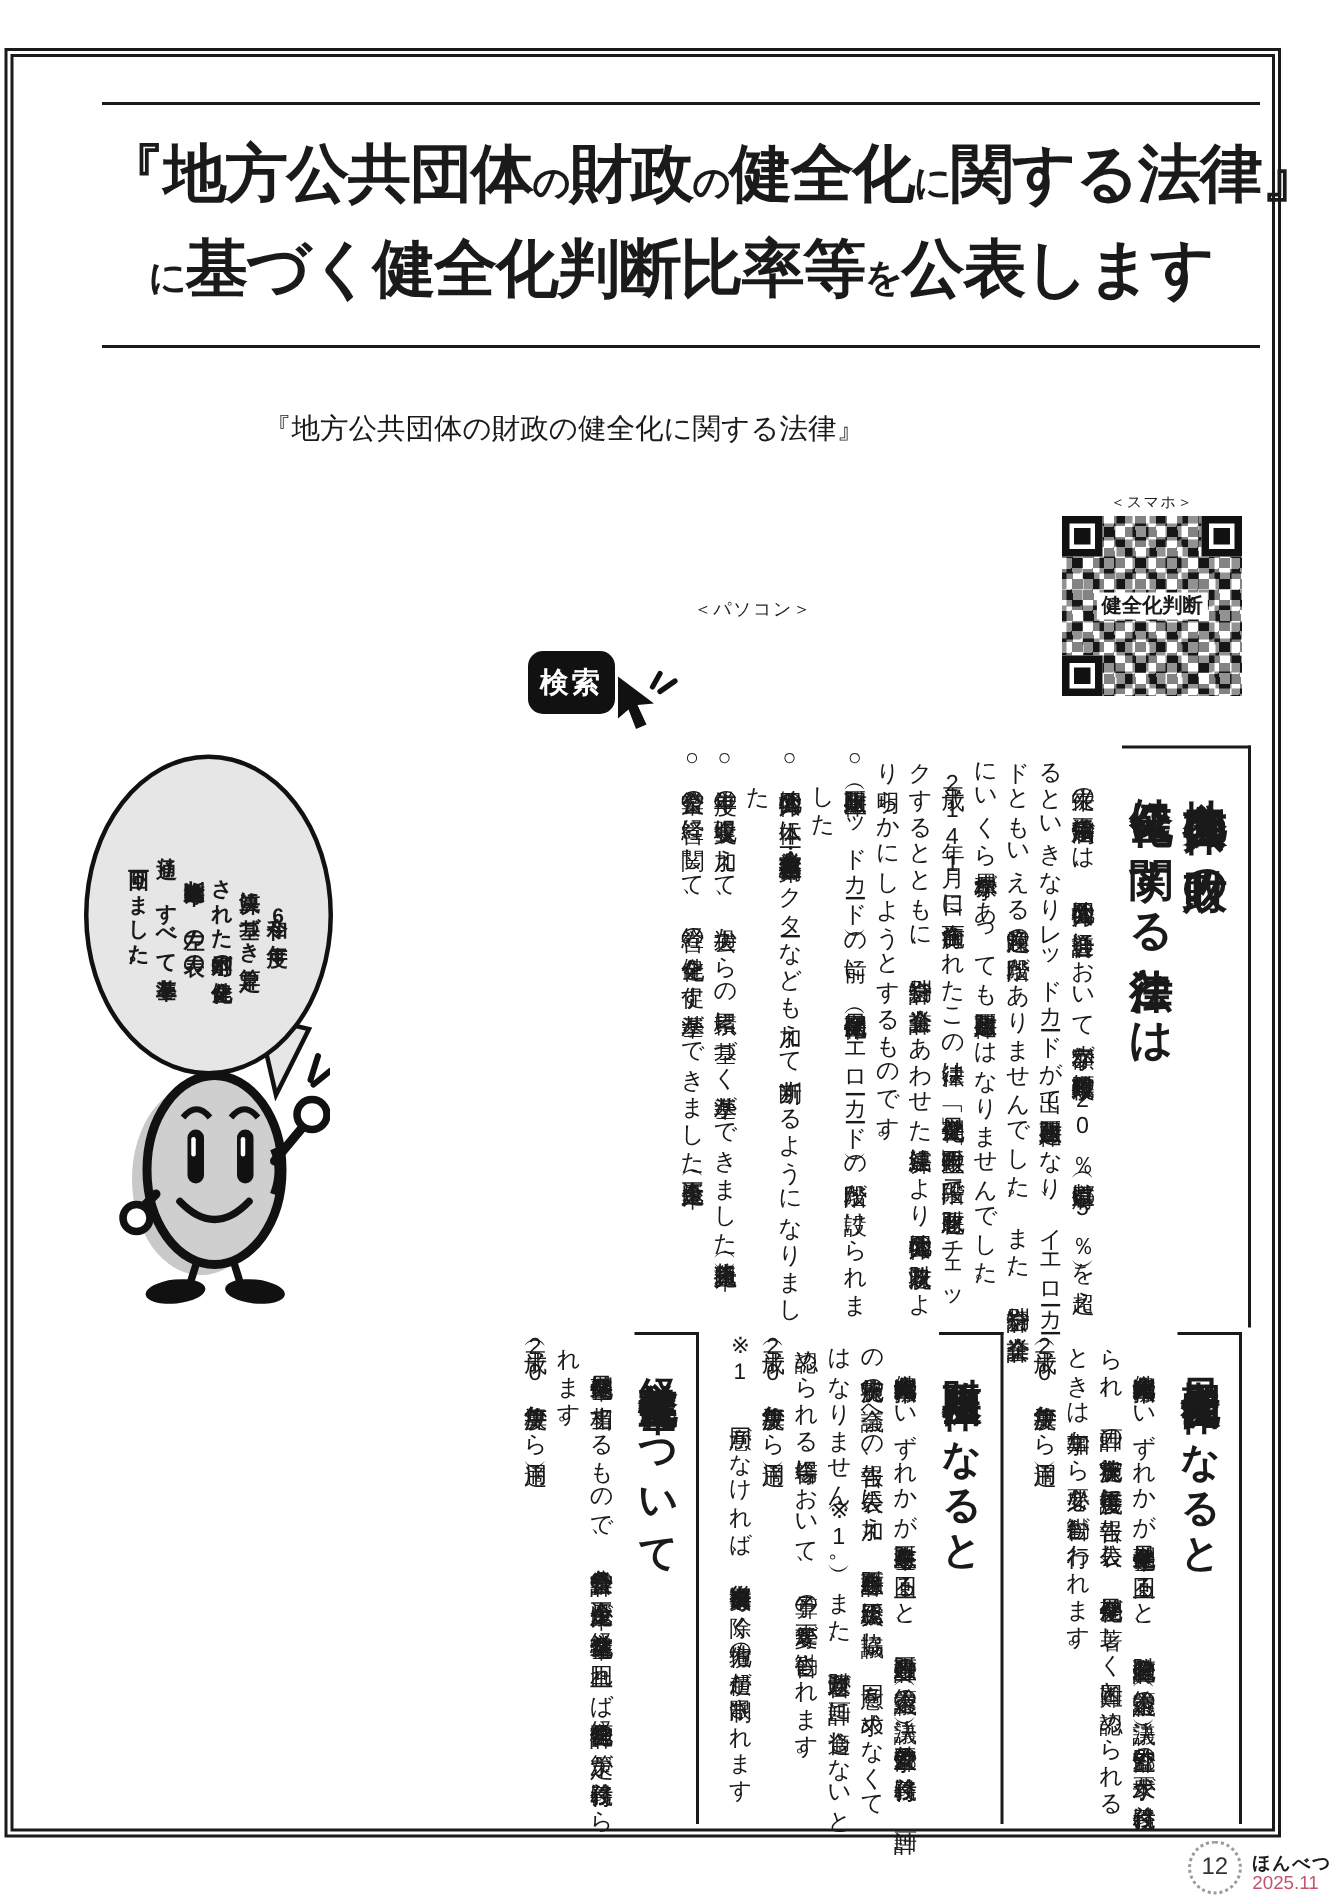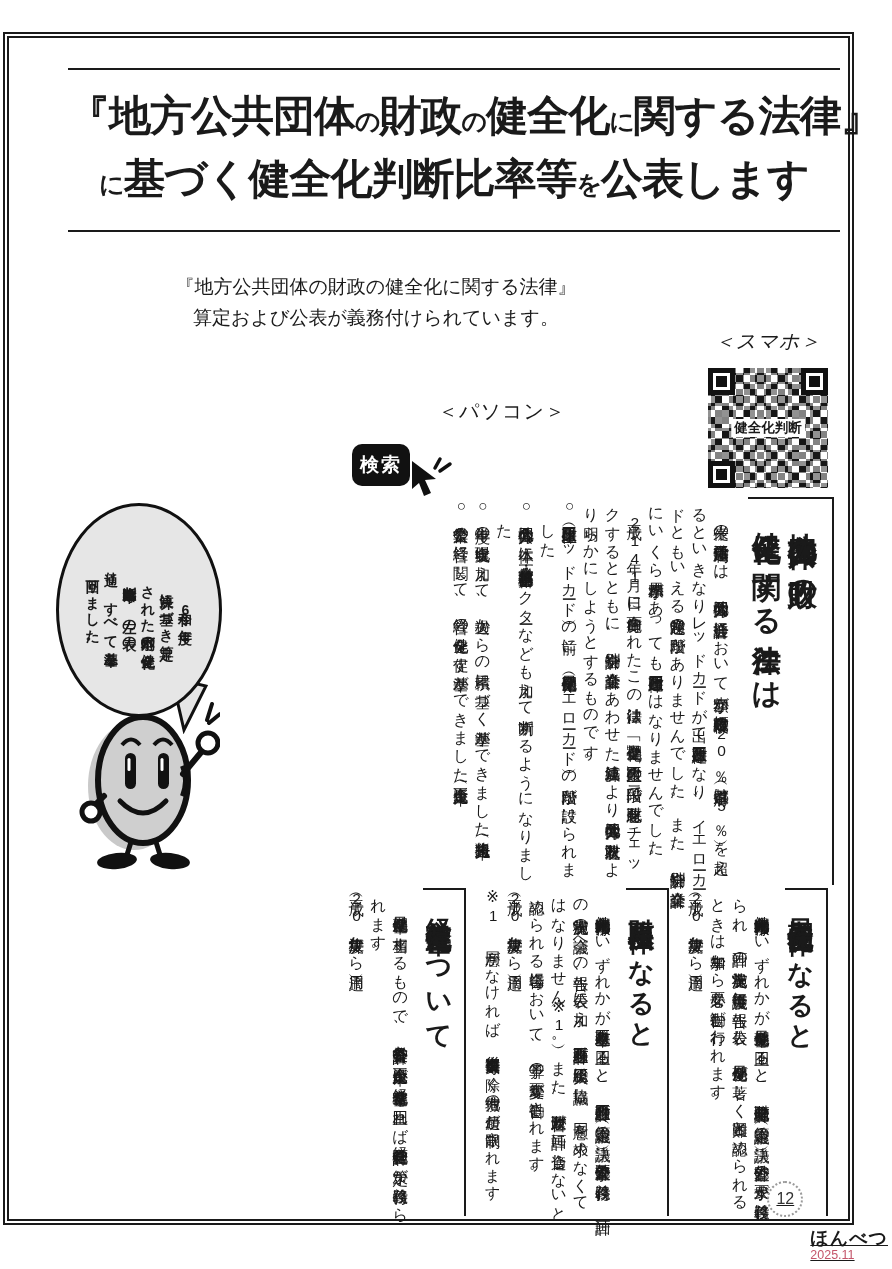--- a/index.html
+++ b/index.html
@@ -16,30 +16,30 @@
     border-top:2px solid #1a1a1a;border-bottom:2px solid #1a1a1a;
     padding:14px 0 20px;text-align:center;}
   .title-line{font-weight:bold;line-height:1.5;letter-spacing:-1px;white-space:nowrap;}
   .tb{font-size:42px;}
   .ts{font-size:25px;}
   
   .intro{position:absolute;left:70px;top:272px;width:612px;text-align:center;
     font-size:19px;line-height:1.62;}
   
   .pc-wrap{position:absolute;left:352px;top:398px;width:340px;}
-  .pc-label{text-align:center;font-size:20px;letter-spacing:1px;margin-bottom:4px;margin-left:-40px;}
+  .pc-label{text-align:center;font-size:12px;letter-spacing:1px;margin-bottom:4px;margin-left:-40px;}
   .search-row{display:flex;align-items:center;gap:10px;}
   .search-box{border:3px solid #111;border-radius:13px;background:#fff;
     padding:6px 16px;font-size:20px;font-weight:bold;letter-spacing:1px;white-space:nowrap;}
   .search-btn{background:#111;color:#fff;border-radius:10px;padding:8px 8px;
     font-size:19px;font-weight:bold;letter-spacing:2px;white-space:nowrap;}
   .cursor-svg{margin-left:-14px;margin-top:26px;}
   
   .qr-wrap{position:absolute;left:700px;top:328px;width:136px;text-align:center;}
-  .qr-label{font-size:20px;letter-spacing:1px;margin-bottom:13px;font-style:italic;}
+  .qr-label{font-size:10px;letter-spacing:1px;margin-bottom:2px;}
   .qr{position:relative;width:120px;height:120px;margin:0 auto;
     background:
       repeating-conic-gradient(#161616 0% 25%,#fff 0% 50%) 0 0/14px 14px,
       #fff;}
   .qr::after{content:'';position:absolute;inset:0;
     background:repeating-conic-gradient(rgba(255,255,255,.85) 0% 25%,rgba(22,22,22,.85) 0% 50%) 3px 5px/22px 22px;
     mix-blend-mode:normal;opacity:.55;}
   .fp{position:absolute;width:27px;height:27px;border:5px solid #111;background:#fff;box-sizing:border-box;z-index:2;}
   .fp::after{content:'';position:absolute;inset:3px;background:#111;}
   .fp.tl{left:0;top:0}.fp.tr{right:0;top:0}.fp.bl{left:0;bottom:0}
@@ -67,40 +67,39 @@
   
   .bottom-articles{position:absolute;top:888px;left:48px;right:50px;height:328px;}
   .bottom-articles section{margin-left:16px;}
   .sec-heading{font-family:"Liberation Serif","DejaVu Serif",serif;
     font-weight:bold;font-size:26px;line-height:1.2;letter-spacing:2px;margin:0 14px 0 12px;
     border-top:2.5px solid #1a1a1a;border-right:2.5px solid #1a1a1a;
     padding:8px 10px 0 0;}
   .sec-body p{margin:0;font-size:15.5px;line-height:1.42;letter-spacing:.5px;}
   p.footnote{padding-top:2em;text-indent:-2em;margin-left:6px;font-size:15px;}
   
-  .footer{position:absolute;right:4px;bottom:6px;display:flex;align-items:flex-start;gap:7px;text-decoration:underline;}
+  .footer{position:absolute;right:4px;bottom:6px;display:flex;align-items:flex-end;gap:7px;}
   .page-circle{width:32px;height:32px;border:2px dotted #9a9a9a;border-radius:50%;
     display:flex;align-items:center;justify-content:center;font-size:16px;color:#333;}
   .pub-col{line-height:1.1;text-align:left;}
-  .pub-name{font-weight:900;font-size:18px;letter-spacing:1px;margin-top:48px;}
+  .pub-name{font-weight:900;font-size:12px;letter-spacing:1px;margin-top:48px;}
   .pub-issue{font-size:12.5px;}
 </style>
 </head>
 <body>
 
 <div class="frame"></div>
 
 <header class="title-block">
   <div class="title-line"><span class="tb">『地方公共団体</span><span class="ts">の</span><span class="tb">財政</span><span class="ts">の</span><span class="tb">健全化</span><span class="ts">に</span><span class="tb">関する法律』</span></div>
   <div class="title-line"><span class="ts">に</span><span class="tb">基づく健全化判断比率等</span><span class="ts">を</span><span class="tb">公表します</span></div>
 </header>
 
 <div class="intro">
   <div>『地方公共団体の財政の健全化に関する法律』</div>
-  <div>算定および公表が義務付けられています。</div>
 </div>
 
 <div class="pc-wrap">
   <div class="pc-label">＜パソコン＞</div>
   <div class="search-row">
     <div class="search-btn">検索</div>
     <svg class="cursor-svg" width="48" height="46" viewBox="0 0 48 46">
       <path d="M6 6 L30 24 L19 25 L25 38 L18 41 L13 28 L6 34 Z" fill="#111"></path>
       <path d="M34 4 l-5 9 M44 9 l-10 7" stroke="#111" stroke-width="3.5" fill="none" stroke-linecap="round"></path>
     </svg>

